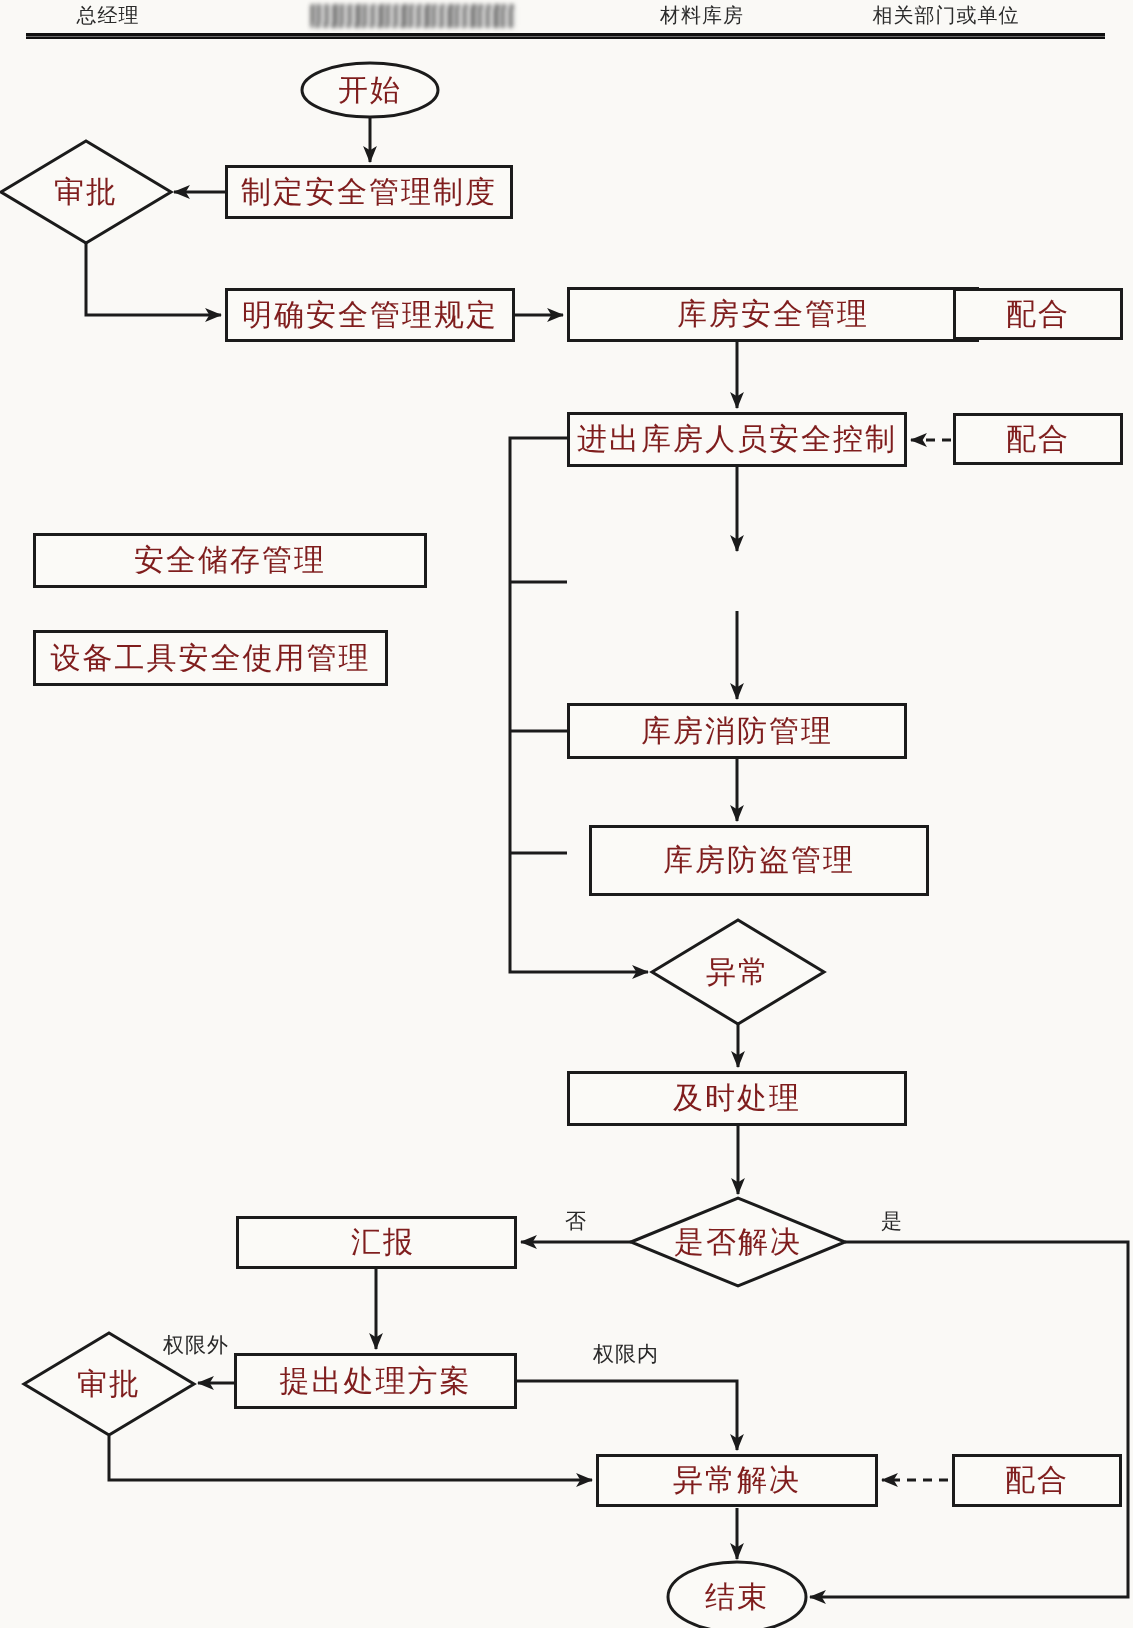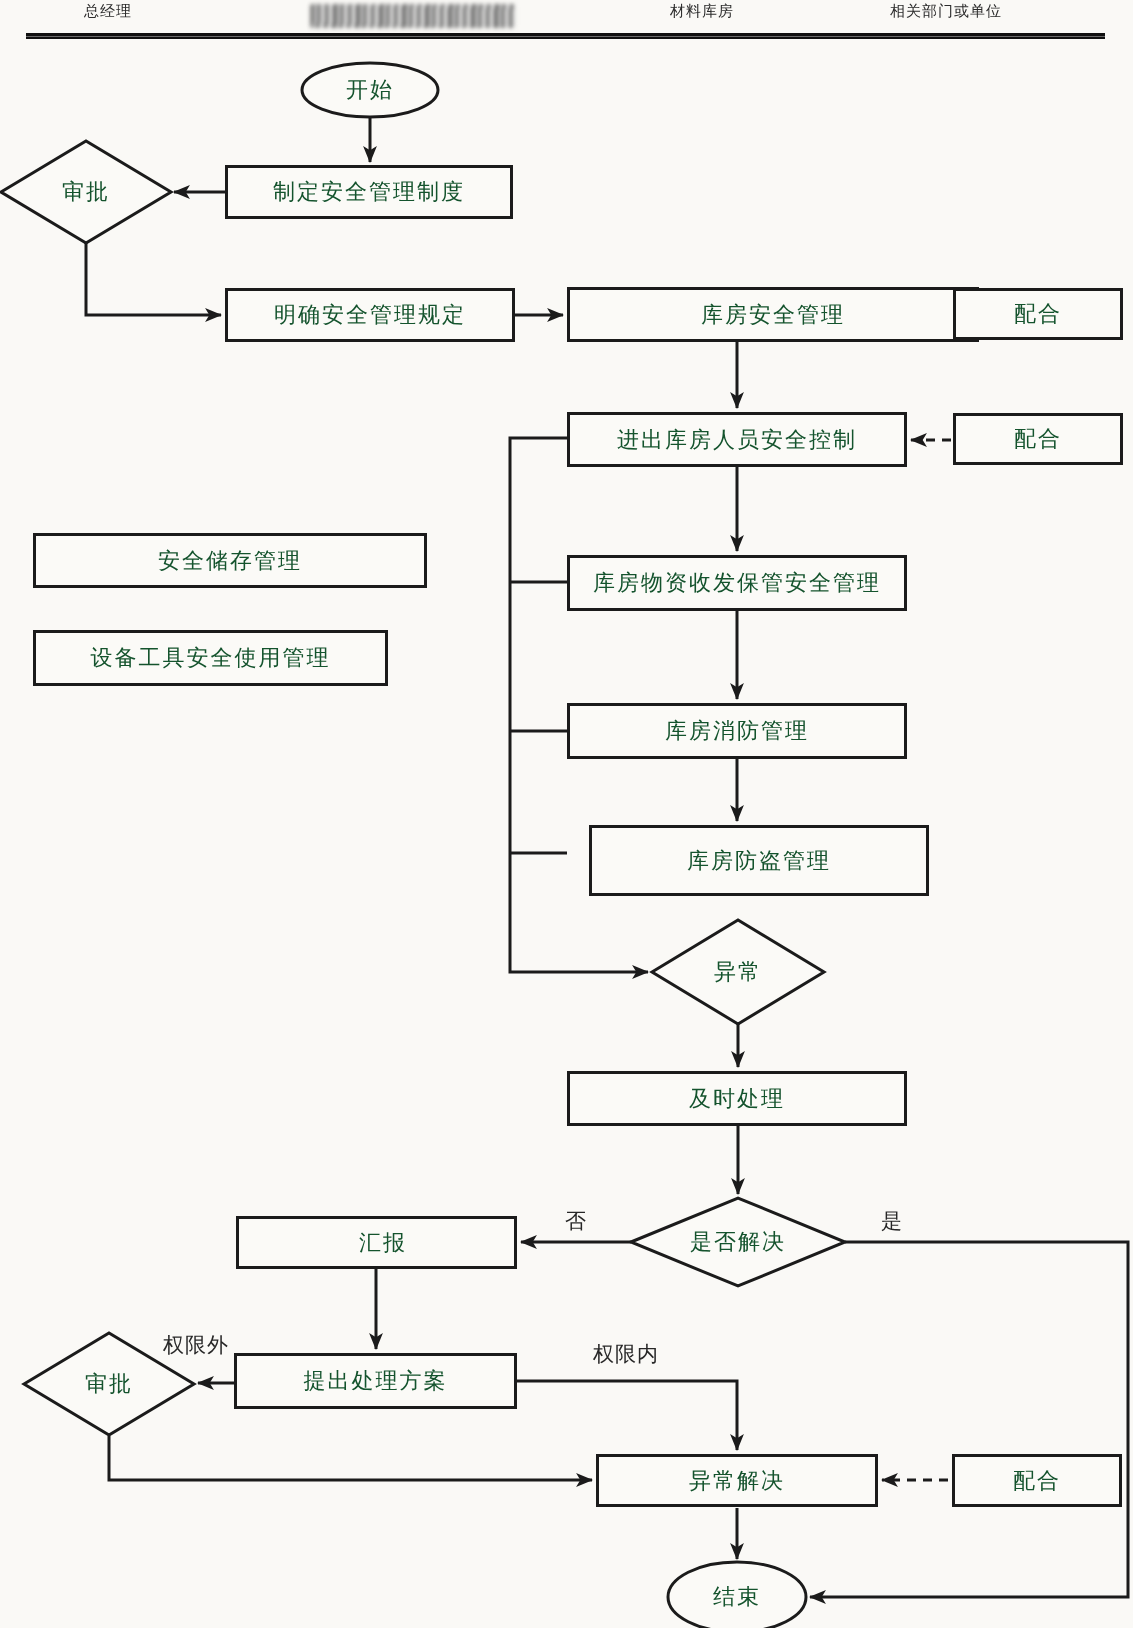--- a/index.html
+++ b/index.html
@@ -4,41 +4,41 @@
 <style>
   html,body{margin:0;padding:0;background:#f3f2ef;}
   #stage{
     position:relative;width:1133px;height:1628px;overflow:hidden;
     background:#faf9f6;
     font-family:"Liberation Serif","DejaVu Serif",serif;
     color:#262626;
   }
   .lane-title{
     position:absolute;top:2px;transform:translateX(-50%);
-    font-size:15px;letter-spacing:1px;white-space:nowrap;color:#2b2b2b;
+    font-size:20px;letter-spacing:1px;white-space:nowrap;color:#2b2b2b;
   }
   .smudge{
     display:block;width:205px;height:24px;margin-top:2px;
     filter:blur(2.2px);opacity:.8;border-radius:2px;
     background:repeating-linear-gradient(93deg,#3a3a3a 0 4px,#cfcfcf 4px 7px,#555 7px 11px,#e8e8e8 11px 15px,#2f2f2f 15px 18px,#d5d5d5 18px 23px);
   }
   #header-rule{
     position:absolute;left:26px;top:33px;width:1079px;height:6px;
     background:linear-gradient(#101010 0 3px,#6a6a6a 3px 4px,#101010 4px 6px);
   }
   #wires{position:absolute;left:0;top:0;}
   .wire{fill:none;stroke:#1b1b1b;stroke-width:3;}
   .wire.dashed{stroke-dasharray:9 7;}
   .shape{fill:#fbfaf7;stroke:#1b1b1b;stroke-width:3;}
   .node{
     position:absolute;display:flex;align-items:center;justify-content:center;
     box-sizing:border-box;text-align:center;
   }
   .node.rect{border:3px solid #1b1b1b;background:#fbfaf7;font-family:Liberation Serif, serif;}
-  .node .nlabel{font-size:22px;letter-spacing:2px;white-space:nowrap;color:#14532d;}
+  .node .nlabel{font-size:30px;letter-spacing:2px;white-space:nowrap;color:#7f1d1d;}
   .edge-label{
     position:absolute;transform:translate(-50%,-50%);
     font-size:21px;letter-spacing:1px;white-space:nowrap;color:#272727;
   }
 </style>
 </head>
 <body>
 
 <div id="stage">
   <div class="lane-title" style="left:108px">总经理</div>
@@ -109,23 +109,20 @@
     </div>
     <div class="node rect" style="left: 953px; top: 413px; width: 170px; height: 52px;">
       <span class="nlabel">配合</span>
     </div>
     <div class="node rect" style="left: 33px; top: 533px; width: 394px; height: 55px;">
       <span class="nlabel">安全储存管理</span>
     </div>
     <div class="node rect" style="left: 33px; top: 630px; width: 355px; height: 56px;">
       <span class="nlabel">设备工具安全使用管理</span>
     </div>
-    <div class="node rect" style="left: 567px; top: 555px; width: 340px; height: 56px;">
-      <span class="nlabel">库房物资收发保管安全管理</span>
-    </div>
     <div class="node rect" style="left: 567px; top: 703px; width: 340px; height: 56px;">
       <span class="nlabel">库房消防管理</span>
     </div>
     <div class="node rect" style="left: 589px; top: 825px; width: 340px; height: 71px;">
       <span class="nlabel">库房防盗管理</span>
     </div>
     <div class="node diamond" style="left: 652px; top: 920px; width: 172px; height: 104px;">
       <span class="nlabel">异常</span>
     </div>
     <div class="node rect" style="left: 567px; top: 1071px; width: 340px; height: 55px;">

